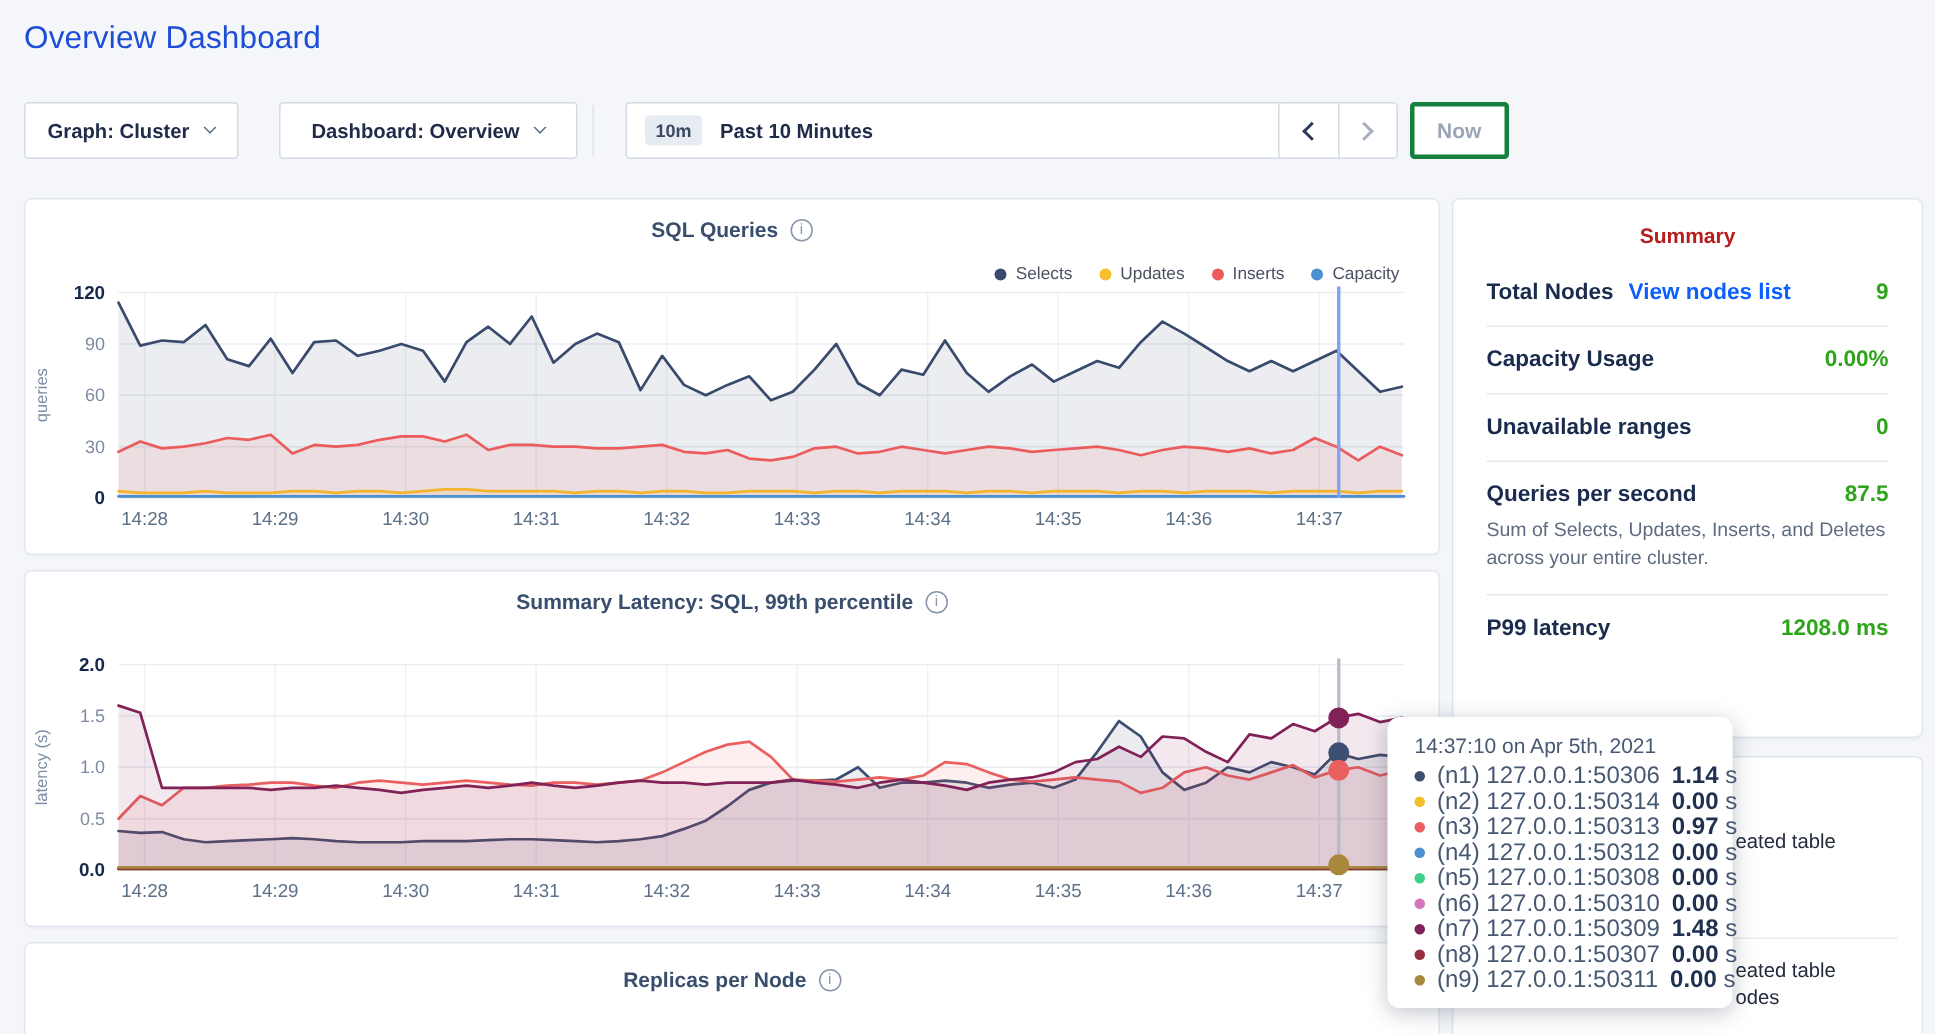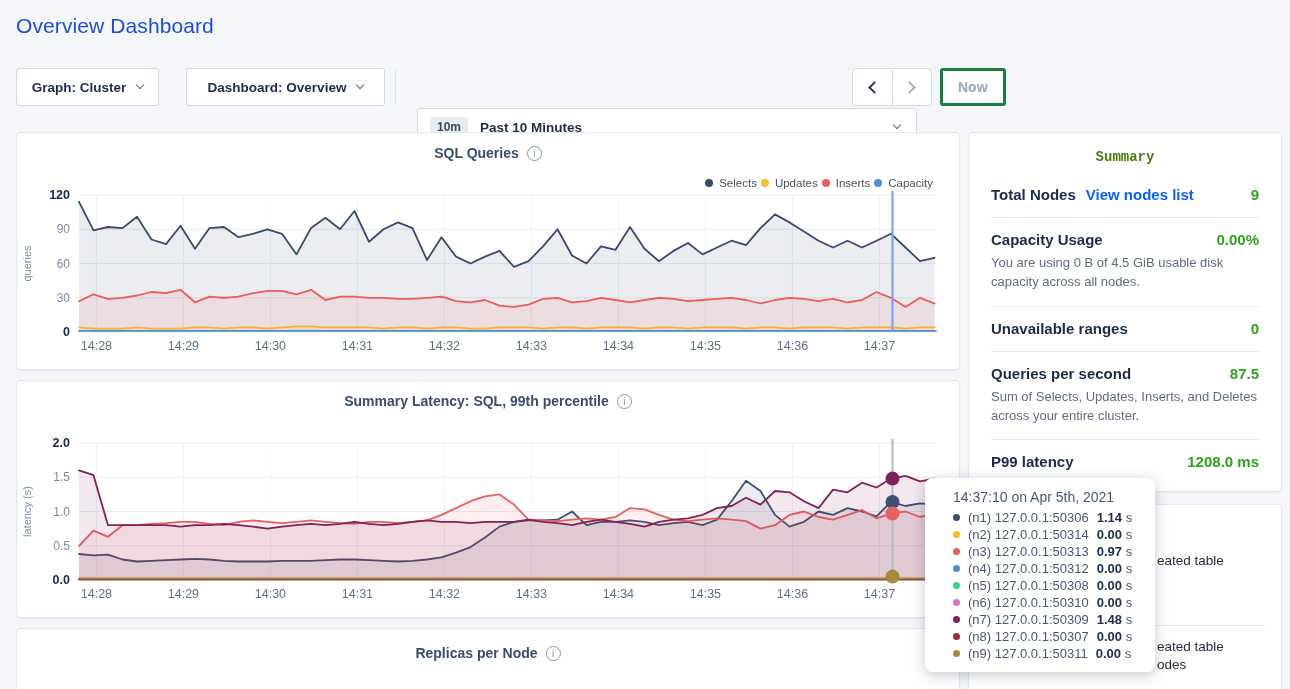--- a/index.html
+++ b/index.html
@@ -37,66 +37,66 @@
   
   .panel { position:absolute; background:#fff; border:1px solid #e2e7ee; border-radius:5px;
     box-shadow:0 1px 2px rgba(50,60,80,.04); }
   .chart-title-row { position:absolute; top:12px; left:0; right:0;
     display:flex; align-items:center; justify-content:center; gap:8px; }
   .chart-title { font-size:14px; font-weight:700; color:#394d6d; }
   .info-icon { width:15px; height:15px; border:1px solid #8795ab; border-radius:50%;
     color:#8795ab; font-size:10px; line-height:13px; text-align:center;
     display:inline-block; cursor:pointer; font-style:normal; }
   .info-icon::before { content:"i"; }
-  .legend { position:absolute; top:44px; right:26px; display:flex; gap:4px; }
+  .legend { position:absolute; top:44px; right:26px; display:flex; gap:18px; }
   .legend-item { display:flex; align-items:center; gap:6px; cursor:pointer; }
   .legend-dot { width:8px; height:8px; border-radius:50%; }
   .legend-label { font-size:11.5px; color:#4a5160; }
   .chart-mount { position:absolute; left:0; top:56px; }
   
-  .summary-title { text-align:center; font-size:14px; font-weight:700; color:#4d7c0f; padding:16px 0 8px;font-family:Liberation Mono, monospace; }
+  .summary-title { text-align:center; font-size:14px; font-weight:700; color:#b91c1c; padding:16px 0 8px; }
   .summary-body { padding:0 22px; }
   .summary-row { padding:13px 0 14px; }
   .summary-row + .summary-row { border-top:1px solid #e6eaf0; }
   .srow-head { display:flex; align-items:baseline; }
   .srow-label { font-size:15px; font-weight:700; color:#1b2b4d; }
   .srow-link { font-size:15px; font-weight:700; color:#0b5fff; margin-left:10px; cursor:pointer; text-decoration:none; }
   .srow-value { margin-left:auto; font-size:15px; font-weight:700; color:#2ea41b; }
   .srow-desc { margin-top:6px; font-size:13px; color:#5f6c80; line-height:1.45; }
   
   .events-title { text-align:center; font-size:14px; font-weight:700; color:#242c3c; padding:16px 0 8px; }
   .event-frag { position:absolute; font-size:13.5px; color:#242c3c; white-space:nowrap; }
   .event-divider { position:absolute; left:16px; right:16px; height:1px; background:#e6eaf0; }
   
   .tooltip { position:absolute; left:925px; top:478px; width:230px;
     background:#fff; border-radius:8px; box-shadow:0 3px 14px rgba(40,50,70,.28);
-    padding:11px 28px 10px; z-index:30; }
+    padding:11px 18px 10px; z-index:30; }
   .tt-title { font-size:14px; color:#475872; margin-bottom:4px; }
-  .tt-row { display:flex; align-items:center; gap:8px; line-height:17px; font-size:13px; }
+  .tt-row { display:flex; align-items:center; gap:8px; line-height:17px; font-size:16px; }
   .tt-dot { width:7px; height:7px; border-radius:50%; flex:0 0 auto; }
   .tt-label { color:#475872; white-space:nowrap; }
   .tt-value { margin-left:auto; font-weight:700; color:#20304f; white-space:nowrap; }
   .tt-unit { font-weight:400; color:#475872; }
   svg text { font-family:"Liberation Sans","DejaVu Sans",sans-serif; }
 </style>
 </head>
 <body>
 
 <h1 class="page-title">Overview Dashboard</h1>
 
 <div class="ctl" style="left:16px; width:143px; justify-content:center;">
   <span>Graph: Cluster</span>
   <span class="chev"></span>
 </div>
 <div class="ctl" style="left:186px; width:199px; justify-content:center;">
   <span>Dashboard: Overview</span>
   <span class="chev"></span>
 </div>
 <div class="vdivider"></div>
-<div class="ctl" style="left:417px; width:500px; position:absolute;margin-top:40px;">
+<div class="ctl" style="left:417px; width:500px; position:absolute;">
   <span class="time-badge">10m</span>
   <span>Past 10 Minutes</span>
   <span class="chev time-chev"></span>
 </div>
 <div class="btn-group">
   <div class="bg-cell">
     <span class="arrow left"></span>
   </div>
   <div class="bg-cell">
     <span class="arrow right"></span>
@@ -244,21 +244,20 @@
           <span class="srow-label">Total Nodes</span>
           <a class="srow-link">View nodes list</a>
           <span class="srow-value">9</span>
         </div>
       </div>
       <div class="summary-row">
         <div class="srow-head">
           <span class="srow-label">Capacity Usage</span>
           <span class="srow-value">0.00%</span>
         </div>
-        <div class="srow-desc">You are using 0 B of 4.5 GiB usable disk capacity across all nodes.</div>
       </div>
       <div class="summary-row">
         <div class="srow-head">
           <span class="srow-label">Unavailable ranges</span>
           <span class="srow-value">0</span>
         </div>
       </div>
       <div class="summary-row">
         <div class="srow-head">
           <span class="srow-label">Queries per second</span>

